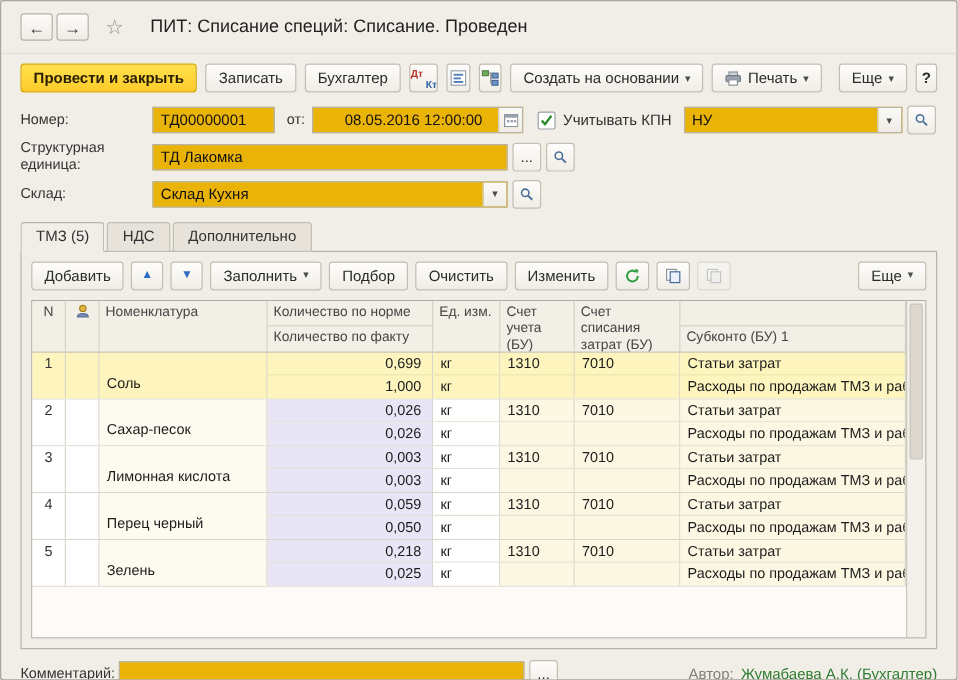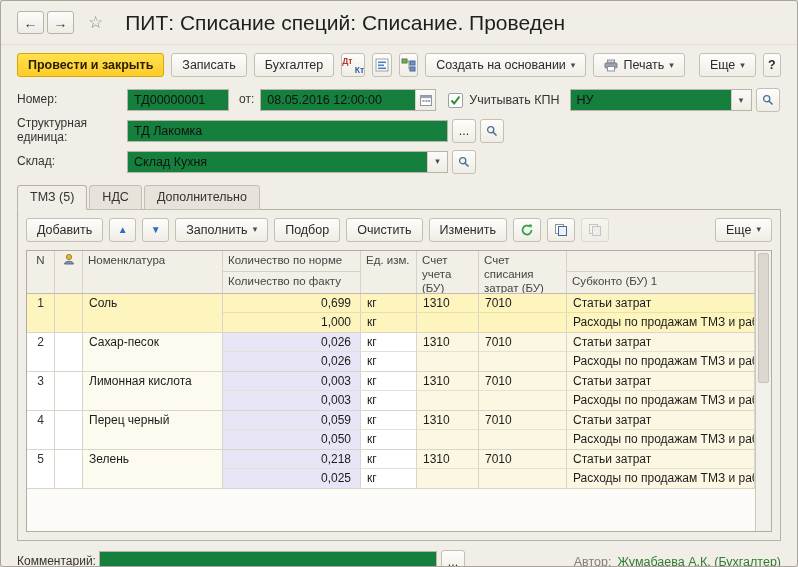--- a/index.html
+++ b/index.html
@@ -13,21 +13,21 @@
 
   
   .titlebar { display:flex; align-items:center; height:44px; padding:0 16px; border-bottom:1px solid #e2ded6; }
   .navbtn {
     width:27px; height:23px; border:1px solid #b7b3a9; border-radius:3px;
     background:linear-gradient(#fdfcfa,#efece5); font-size:14px; font-weight:bold; color:#3a3a3a;
     display:inline-flex; align-items:center; justify-content:center; padding:0; cursor:pointer;
   }
   .navbtn + .navbtn { margin-left:3px; }
   .star { font-size:17px; color:#8f8b83; margin-left:14px; cursor:pointer; }
-  .title { font-size:21px; color:#1f1f1f; margin-left:22px; white-space:nowrap; }
+  .title { font-size:15px; color:#1f1f1f; margin-left:22px; white-space:nowrap; }
 
   
   .btn {
     height:24px; padding:0 10px; border:1px solid #c3bfb4; border-radius:3px;
     background:linear-gradient(#fefdfb,#f0ede6); font-family:inherit; font-size:12.5px; color:#2b2b2b;
     display:inline-flex; align-items:center; gap:5px; white-space:nowrap; cursor:pointer;
   }
   .btn-primary { background:linear-gradient(#ffe14d,#fecb2a); border-color:#d8a802; font-weight:bold; color:#2a2000; }
   .iconbtn { width:28px; padding:0; justify-content:center; }
   .caret { font-size:9px; color:#4c4c4c; line-height:1; }
@@ -40,38 +40,38 @@
 
   .dtkt { position:relative; width:22px; height:17px; font-size:8.5px; font-weight:bold; }
   .dtkt .dt { position:absolute; top:-1px; left:0; color:#b8342a; }
   .dtkt .kt { position:absolute; bottom:-1px; right:0; color:#2e5fa3; }
 
   
   .fields { padding:0 16px; margin-top:10px; }
   .frow { display:flex; align-items:center; margin-bottom:5px; }
   .flabel { width:110px; font-size:12px; color:#333; line-height:1.15; flex:none; }
   .input {
-    height:22px; background:#15803d; border:1px solid #b8b4aa; display:flex; align-items:center;
+    height:22px; background:#eab308; border:1px solid #b8b4aa; display:flex; align-items:center;
     font-size:12.5px; color:#111; overflow:hidden;
   }
   .input .val { flex:1; padding:0 6px; white-space:nowrap; overflow:hidden; }
   .inbtn {
     width:20px; height:100%; border:none; border-left:1px solid #d3cfc6; padding:0;
     background:linear-gradient(#fbfaf7,#efece5); display:flex; align-items:center; justify-content:center; cursor:pointer;
   }
   .w-number { width:102px; }
-  .w-date { width:176px; margin-left:6px; }
+  .w-date { width:176px; margin-left:6px;padding-left:20px; }
   .lbl-ot { margin-left:10px; }
   .checkbox {
     width:15px; height:15px; border:1px solid #9aa0a6; border-radius:2px; background:#fff;
     margin-left:12px; display:flex; align-items:center; justify-content:center; cursor:pointer; flex:none;
   }
   .cblabel { margin-left:6px; font-size:12.5px; }
   .w-kpn { width:182px; margin-left:10px; }
-  .w-wide { width:321px; }
+  .w-wide { width:296px; }
   .gap4 { margin-left:4px; }
 
   
   .tabs { display:flex; margin:11px 16px 0; position:relative; z-index:2; }
   .tab {
     font-size:12.5px; color:#333; padding:4px 12px 5px; margin-right:2px; margin-bottom:-1px;
     border:1px solid #c2beb3; border-radius:3px 3px 0 0; background:#e7e3da; cursor:pointer;
   }
   .tab.active { background:#f1eee7; border-color:#b6b2a7; border-bottom-color:#f1eee7; }
 
@@ -92,21 +92,21 @@
   .hc.center { justify-content:center; }
   .split-top { border-bottom:1px solid #d6d2c7; }
   .c1{grid-column:1} .c2{grid-column:2} .c3{grid-column:3} .c4{grid-column:4}
   .c5{grid-column:5} .c6{grid-column:6} .c7{grid-column:7} .c8{grid-column:8}
   .span2{grid-row:1/3} .r1{grid-row:1} .r2{grid-row:2}
 
   .trow { grid-template-rows:19px 19px; border-bottom:1px solid #d9d5ca; flex:none; cursor:pointer; }
   .tc { border-right:1px solid #d9d5ca; font-size:12px; color:#1c1c1c; padding:0 6px; white-space:nowrap; overflow:hidden; display:flex; align-items:center; background:#fff; }
   .tc.r1 { border-bottom:1px solid #e4e0d4; }
   .tc.num { justify-content:center; color:#333; align-items:flex-start; padding-top:2px; }
-  .tc.namecell { background:#fdfaef; align-items:flex-start; padding-top:2px; }
+  .tc.namecell { background:#fdfaef; align-items:flex-start; padding-top:18px; }
   .tc.qty { background:#e8e6f6; justify-content:flex-end; padding-right:9px; }
   .tc.acc, .tc.sub { background:#fcf7e2; }
   .tc.iconcell { background:#fff; }
   .trow.selected .tc { background:#fdf5bd; }
   .trow.selected .tc.r1 { border-bottom-color:#ece1a4; }
   .tfill { flex:1; background:#fcfbf7; }
 
   
   .footer { display:flex; align-items:center; padding:0 16px; margin-top:9px; }
   .footer .flabel { width:82px; }

